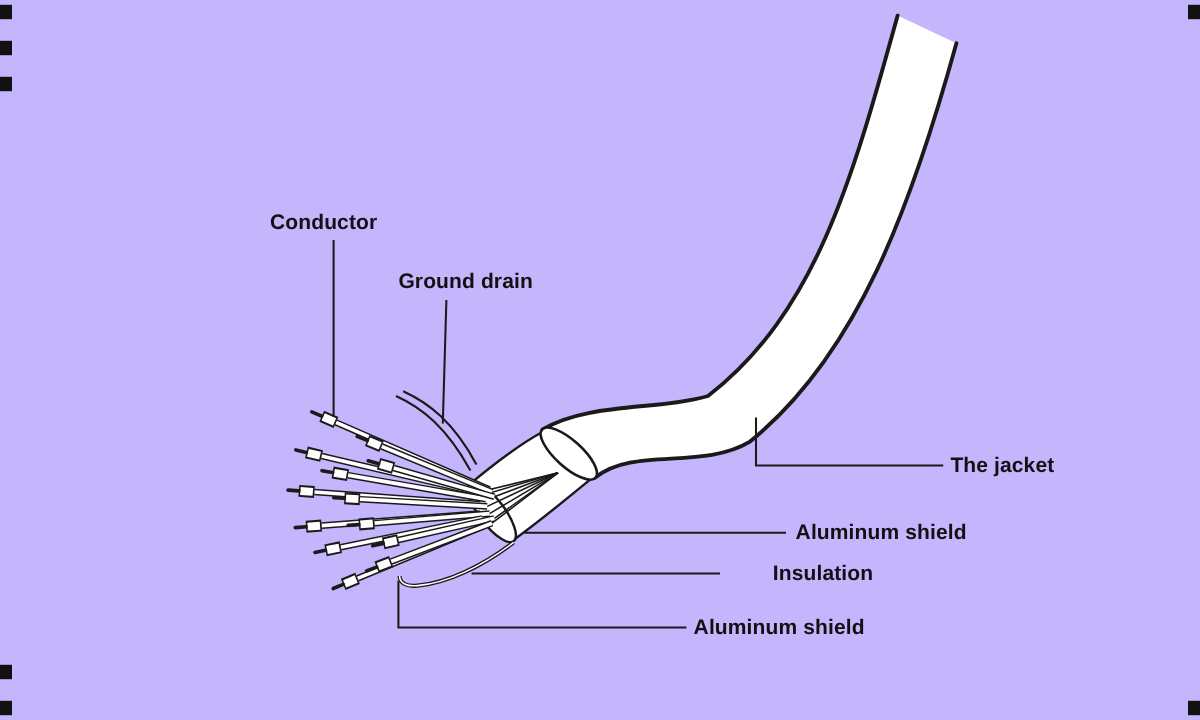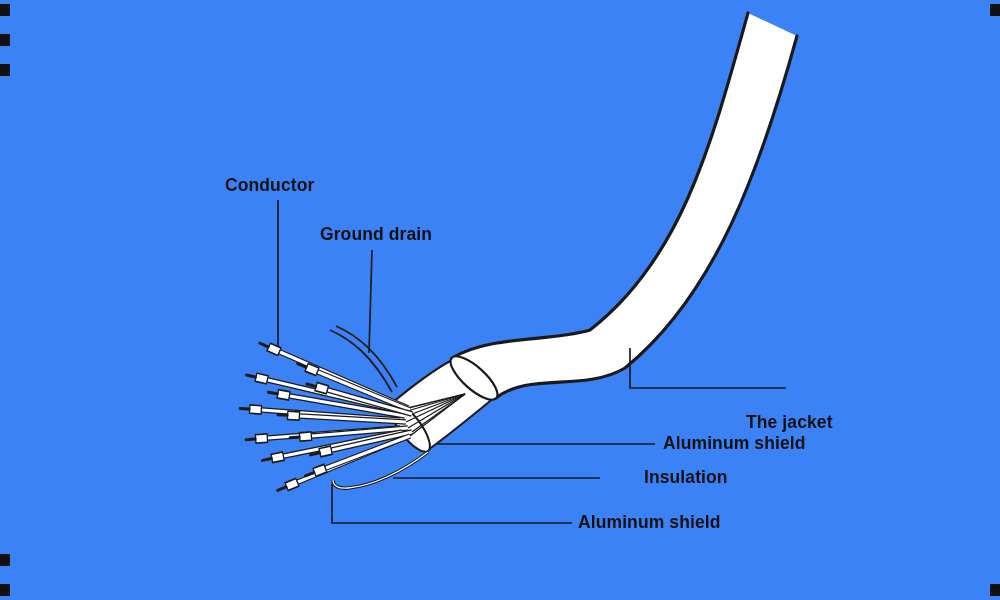--- a/index.html
+++ b/index.html
@@ -5,40 +5,40 @@
   html, body {
     margin: 0;
     padding: 0;
     background: #ffffff;
     font-family: "Liberation Sans", "DejaVu Sans", sans-serif;
   }
   .stage {
     position: relative;
     width: 1000px;
     height: 600px;
-    background: #3b82f6;
+    background: #c4b5fd;
     overflow: hidden;
   }
   .artwork {
     position: absolute;
     inset: 0;
   }
   .diagram-label {
     position: absolute;
     color: #111111;
     font-size: 17.5px;
     font-weight: 700;
     line-height: 21px;
     white-space: nowrap;
     letter-spacing: 0.1px;
     user-select: none;
   }
   .lbl-conductor        { left: 225px; top: 175px; }
-  .lbl-ground-drain     { left: 320px; top: 224px; }
-  .lbl-the-jacket       { left: 746px; top: 377px; margin-top: 35px; }
+  .lbl-ground-drain     { left: 332px; top: 224px; }
+  .lbl-the-jacket       { left: 792px; top: 377px; }
   .lbl-alum-outer       { left: 663px; top: 433px; }
   .lbl-insulation       { left: 644px; top: 467px; }
   .lbl-alum-inner       { left: 578px; top: 512px; }
 </style>
 </head>
 <body>
 
 <div class="stage">
 
   <svg class="artwork" viewBox="0 0 1000 600" width="1000" height="600" xmlns="http://www.w3.org/2000/svg">

